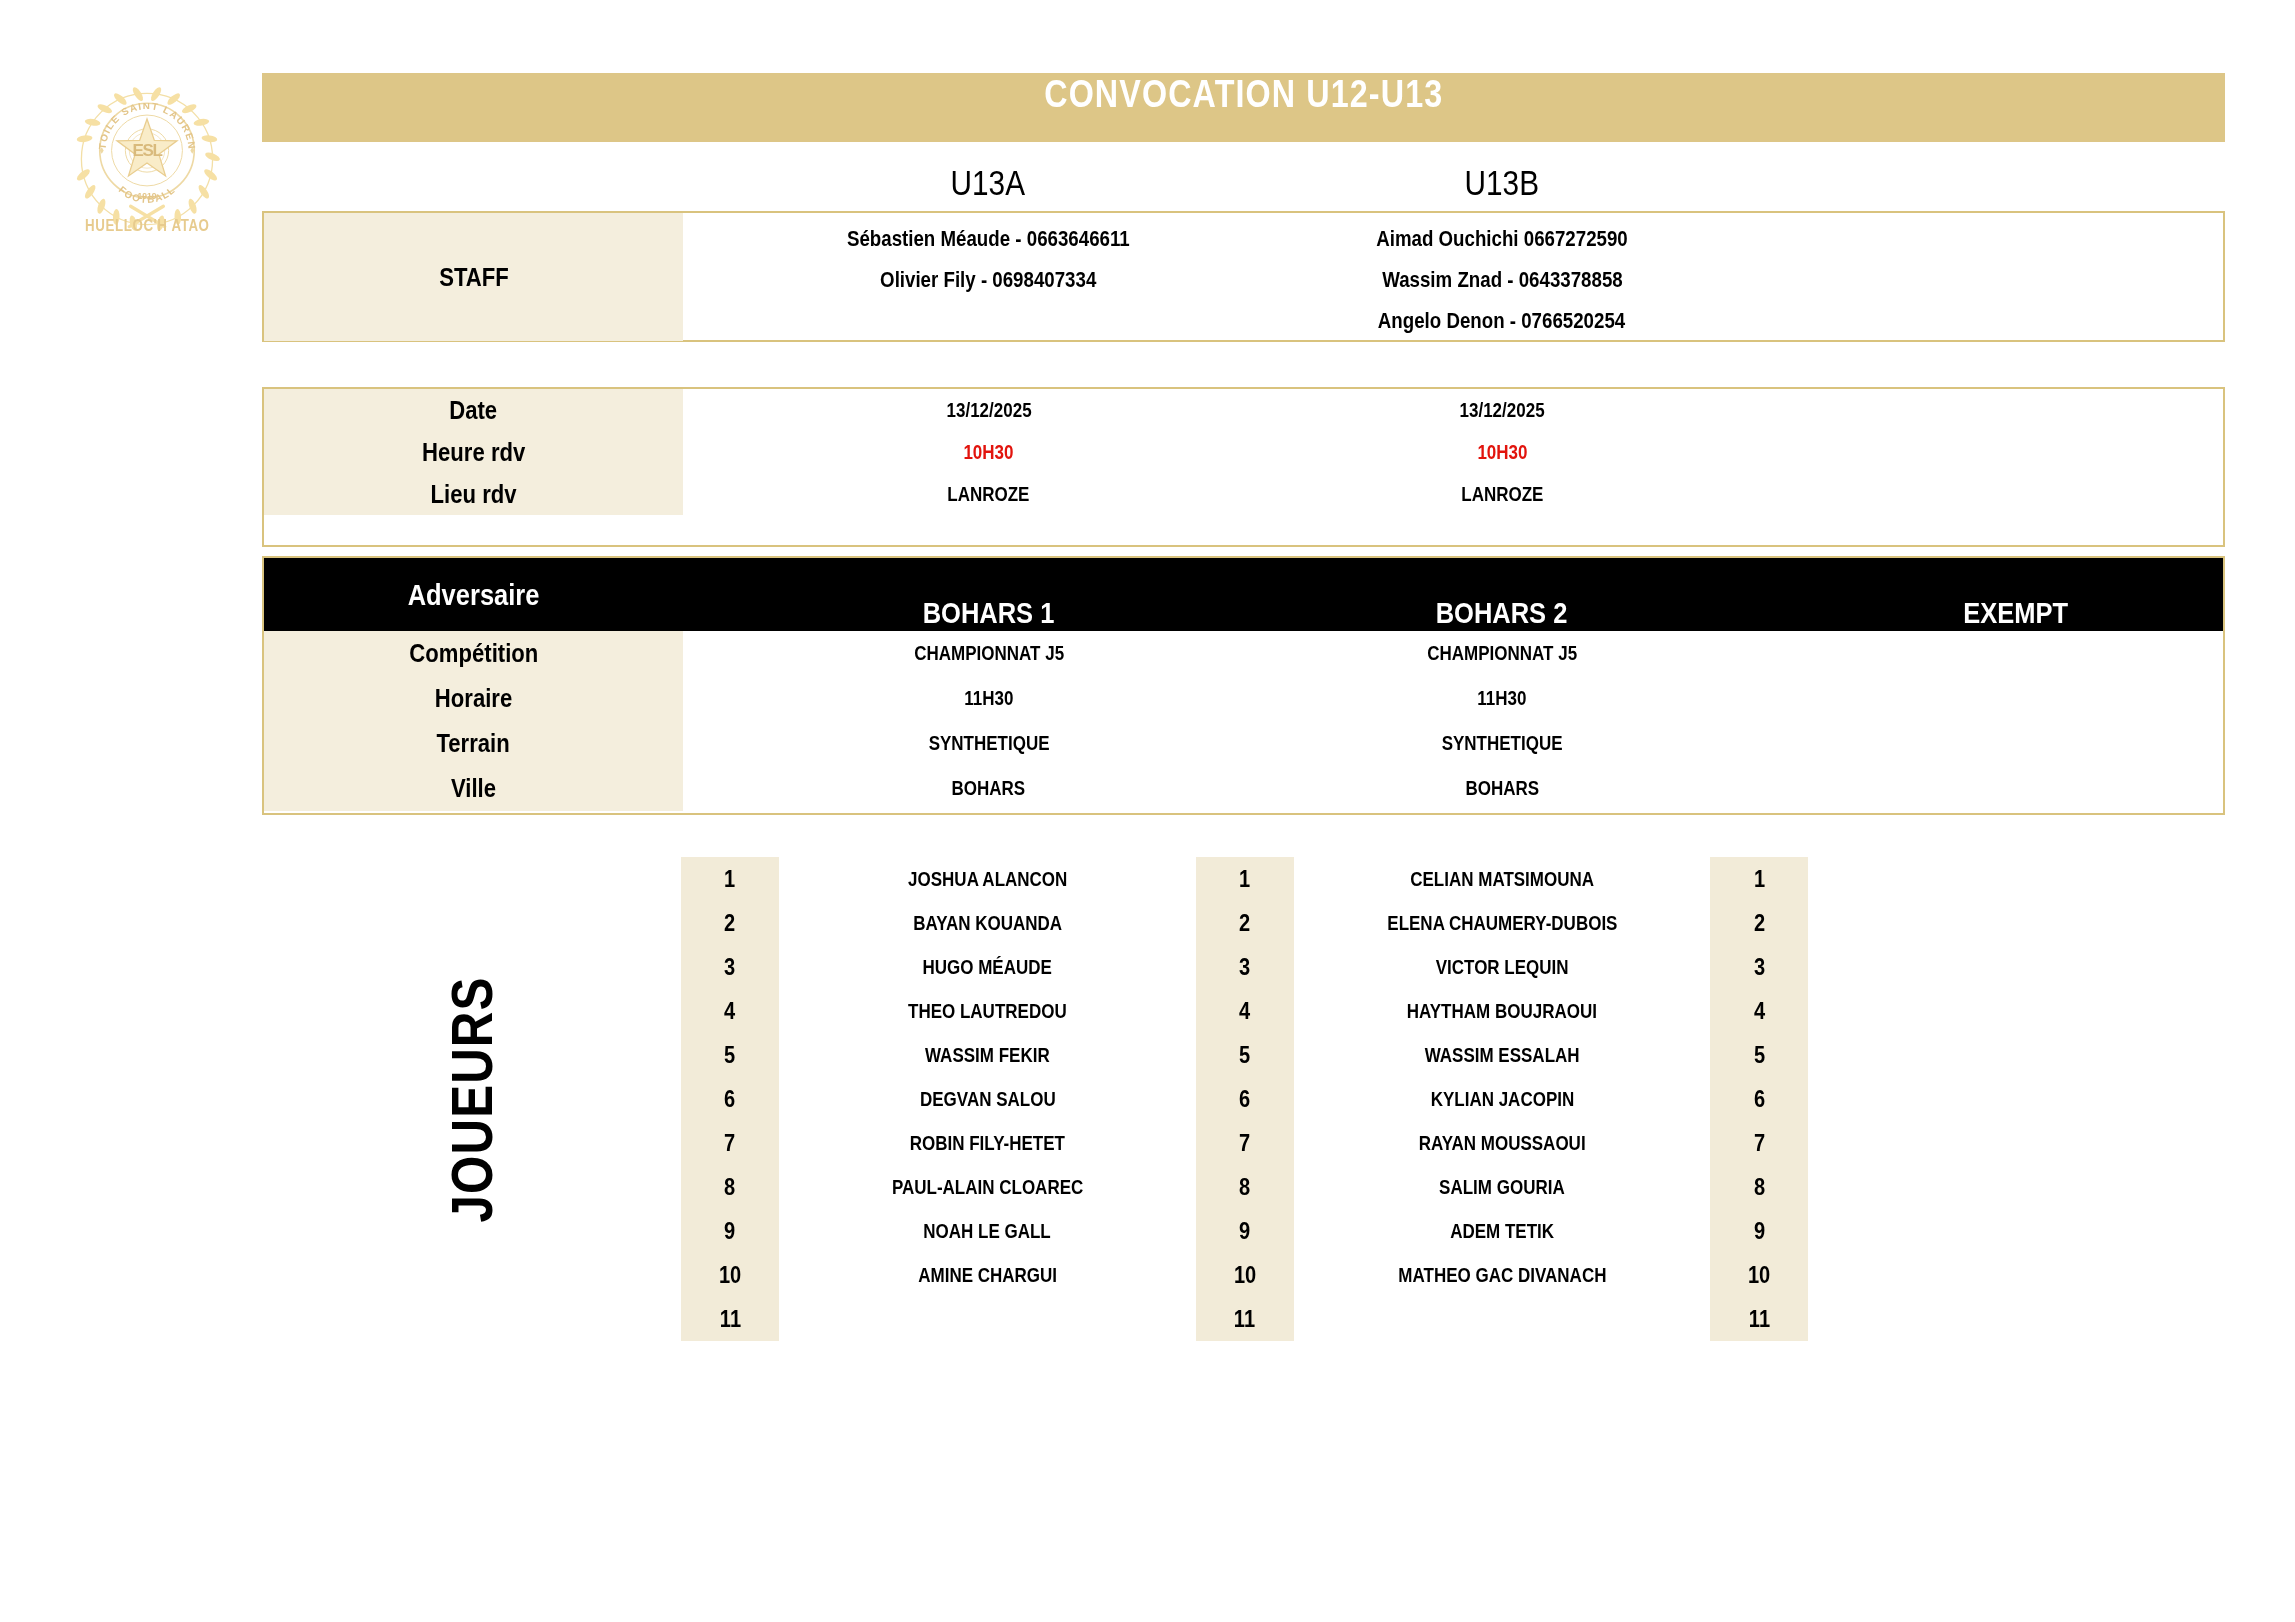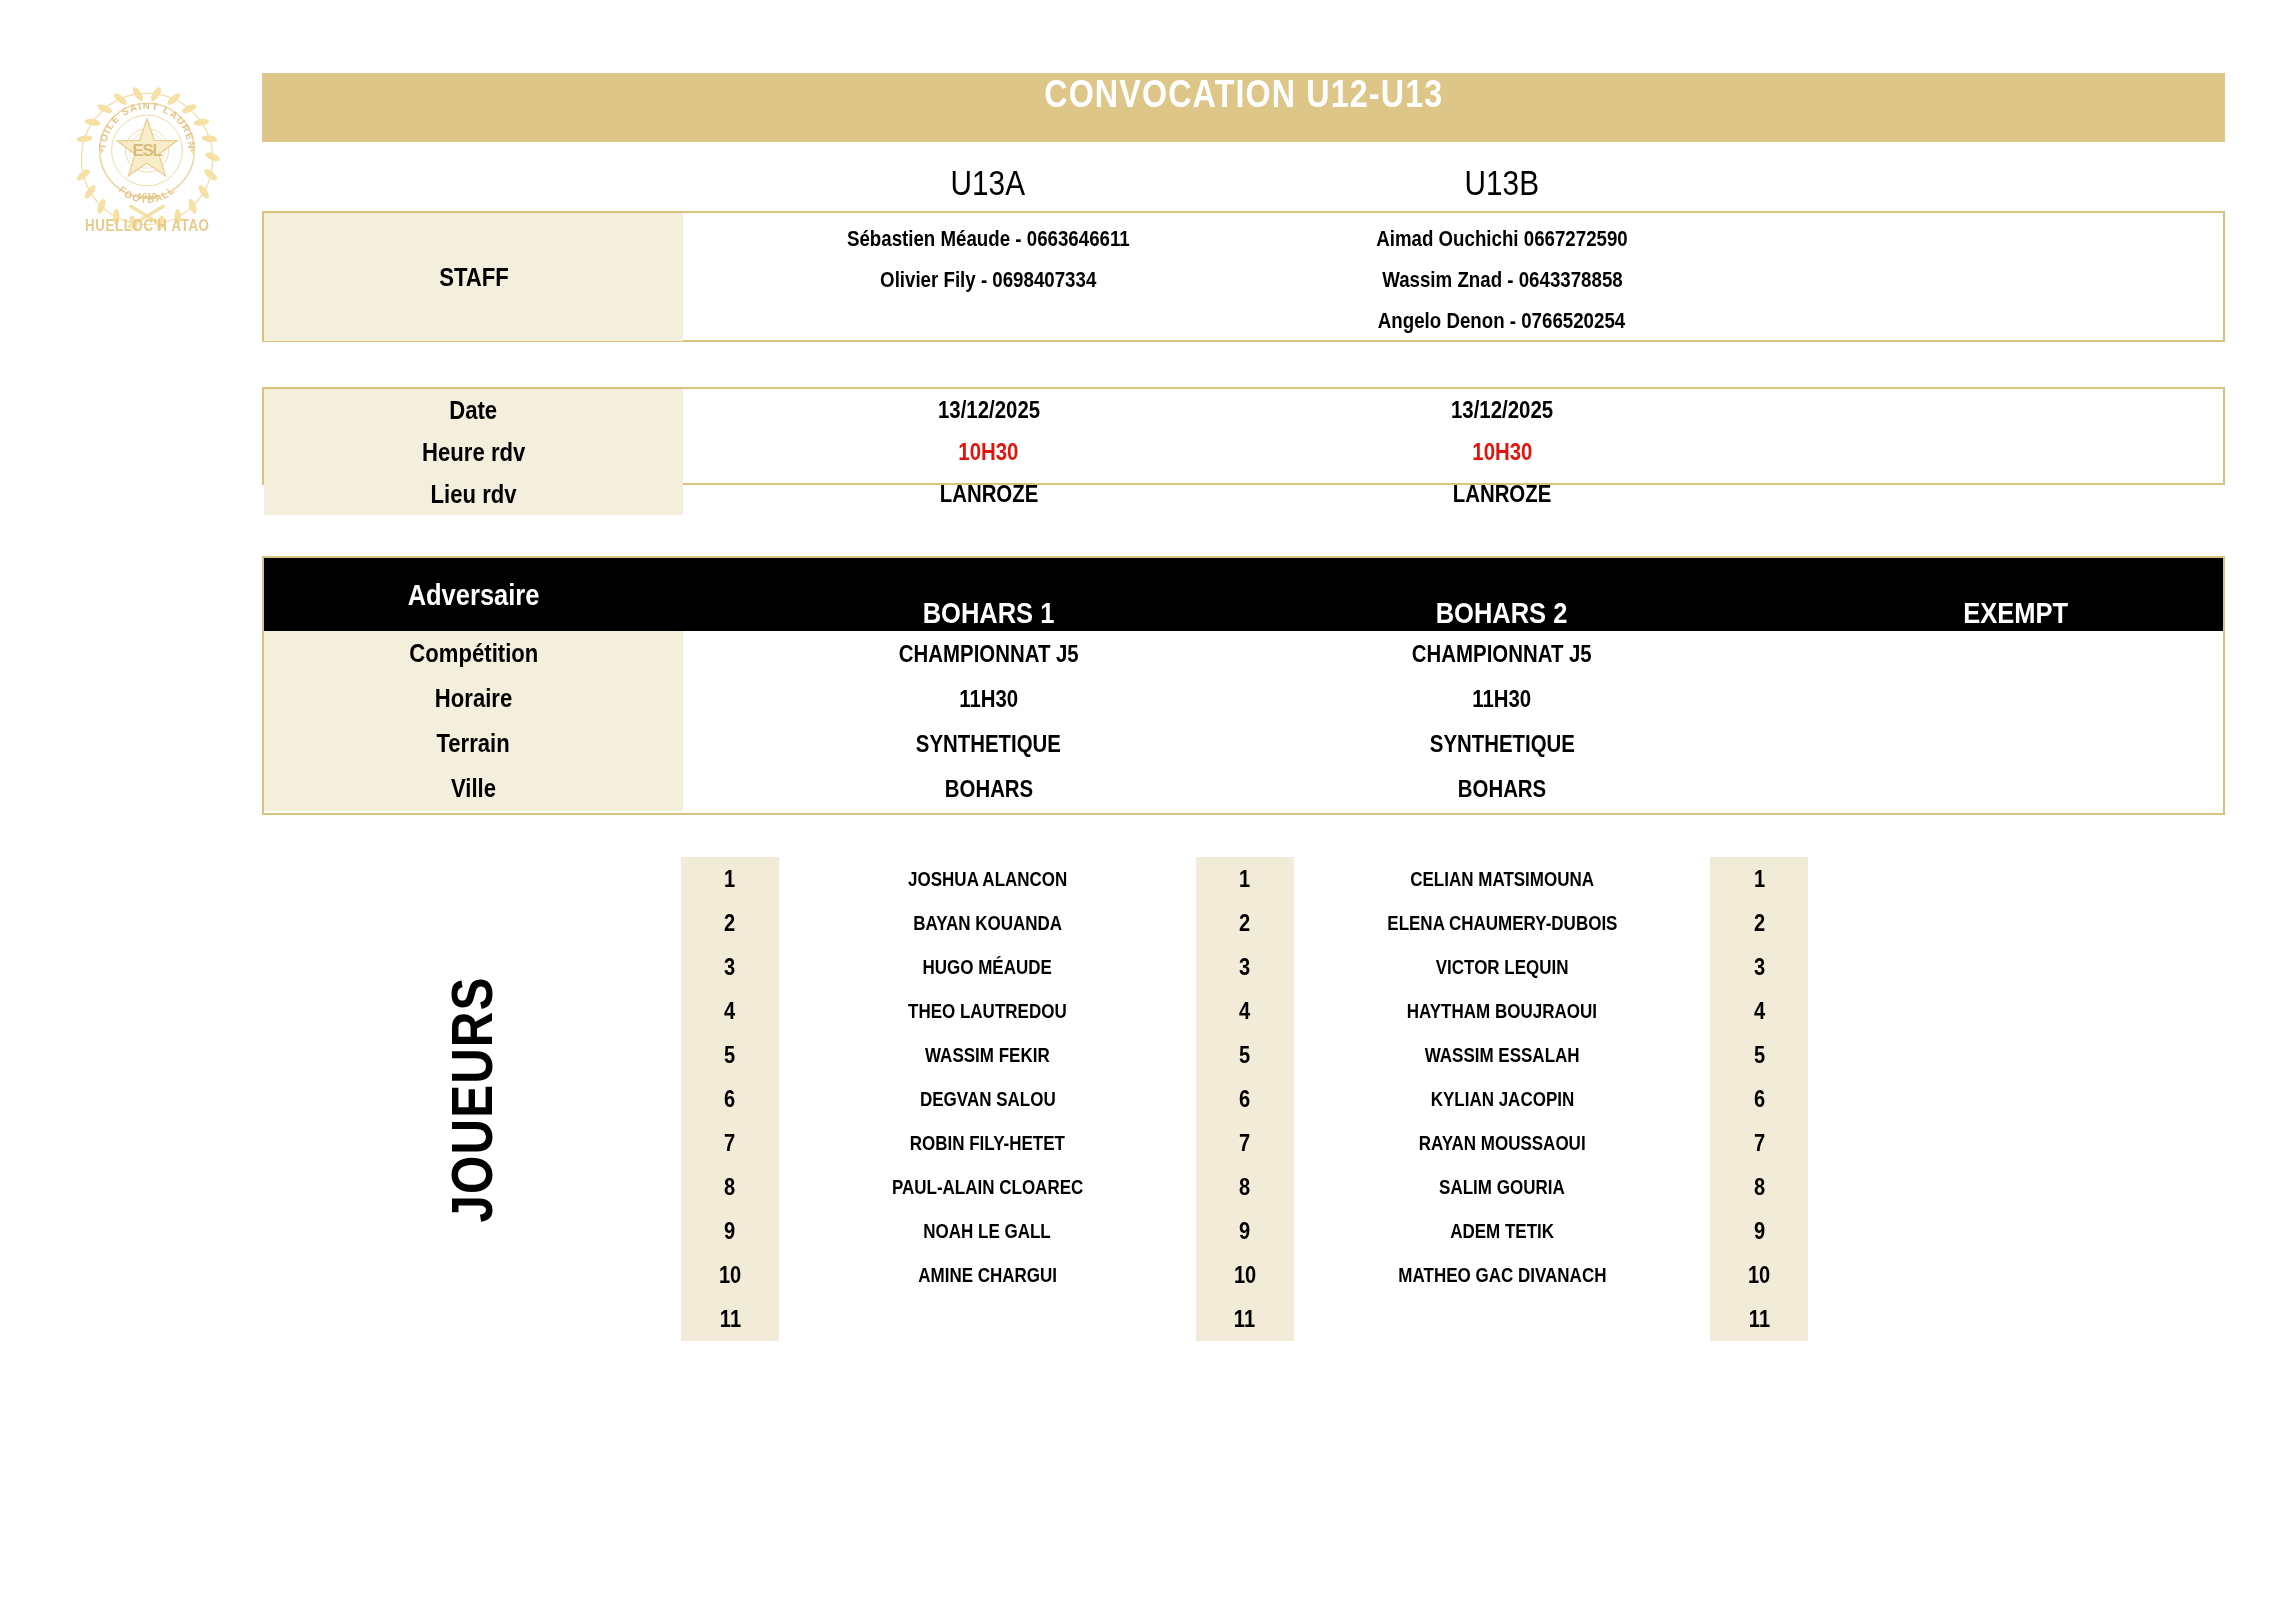--- a/index.html
+++ b/index.html
@@ -20,32 +20,32 @@
     font-weight:normal;font-size:35px;color:#000;}
   .teamrow .corner{padding-left:0;}
 
   
   .goldbox{position:absolute;left:262px;width:1963px;border:2.6px solid #d9c37e;
     box-sizing:border-box;background:#ffffff;}
   .grid{display:grid;grid-template-columns:419px 1fr 1fr 1fr;}
   .labelcell{background:#f4eedd;display:flex;align-items:center;justify-content:center;
     font-weight:bold;font-size:26px;color:#000;}
   .valuecell{display:flex;align-items:center;justify-content:center;padding-left:98px;
-    font-weight:bold;font-size:24px;color:#000;}
+    font-weight:bold;font-size:20px;color:#000;}
   .red{color:#e2140d;}
 
   
   .staffbox{top:211px;height:131px;}
   .staffbox .grid{height:100%;}
   .staffcol{display:flex;flex-direction:column;align-items:center;justify-content:flex-start;
     padding:5.2px 0 0 98px;}
   .staffline{height:41px;display:flex;align-items:center;font-weight:bold;font-size:22px;color:#000;}
 
   
-  .meetbox{top:387px;height:98px;}
+  .meetbox{top:387px;height:160px;}
   .meetbox .grid{grid-auto-rows:42px;height:100%;}
 
   
   .matchbox{top:556px;height:259px;border-color:#d9c37e;}
   .blackbar{background:#000000;height:73px;}
   .blackbar .hlabel,.blackbar .hval{color:#ffffff;font-weight:bold;font-size:30px;
     display:flex;align-items:center;justify-content:center;}
   .blackbar .hval{padding-left:98px;margin-top:36px;}
   .matchrows{grid-auto-rows:45px;}
 

